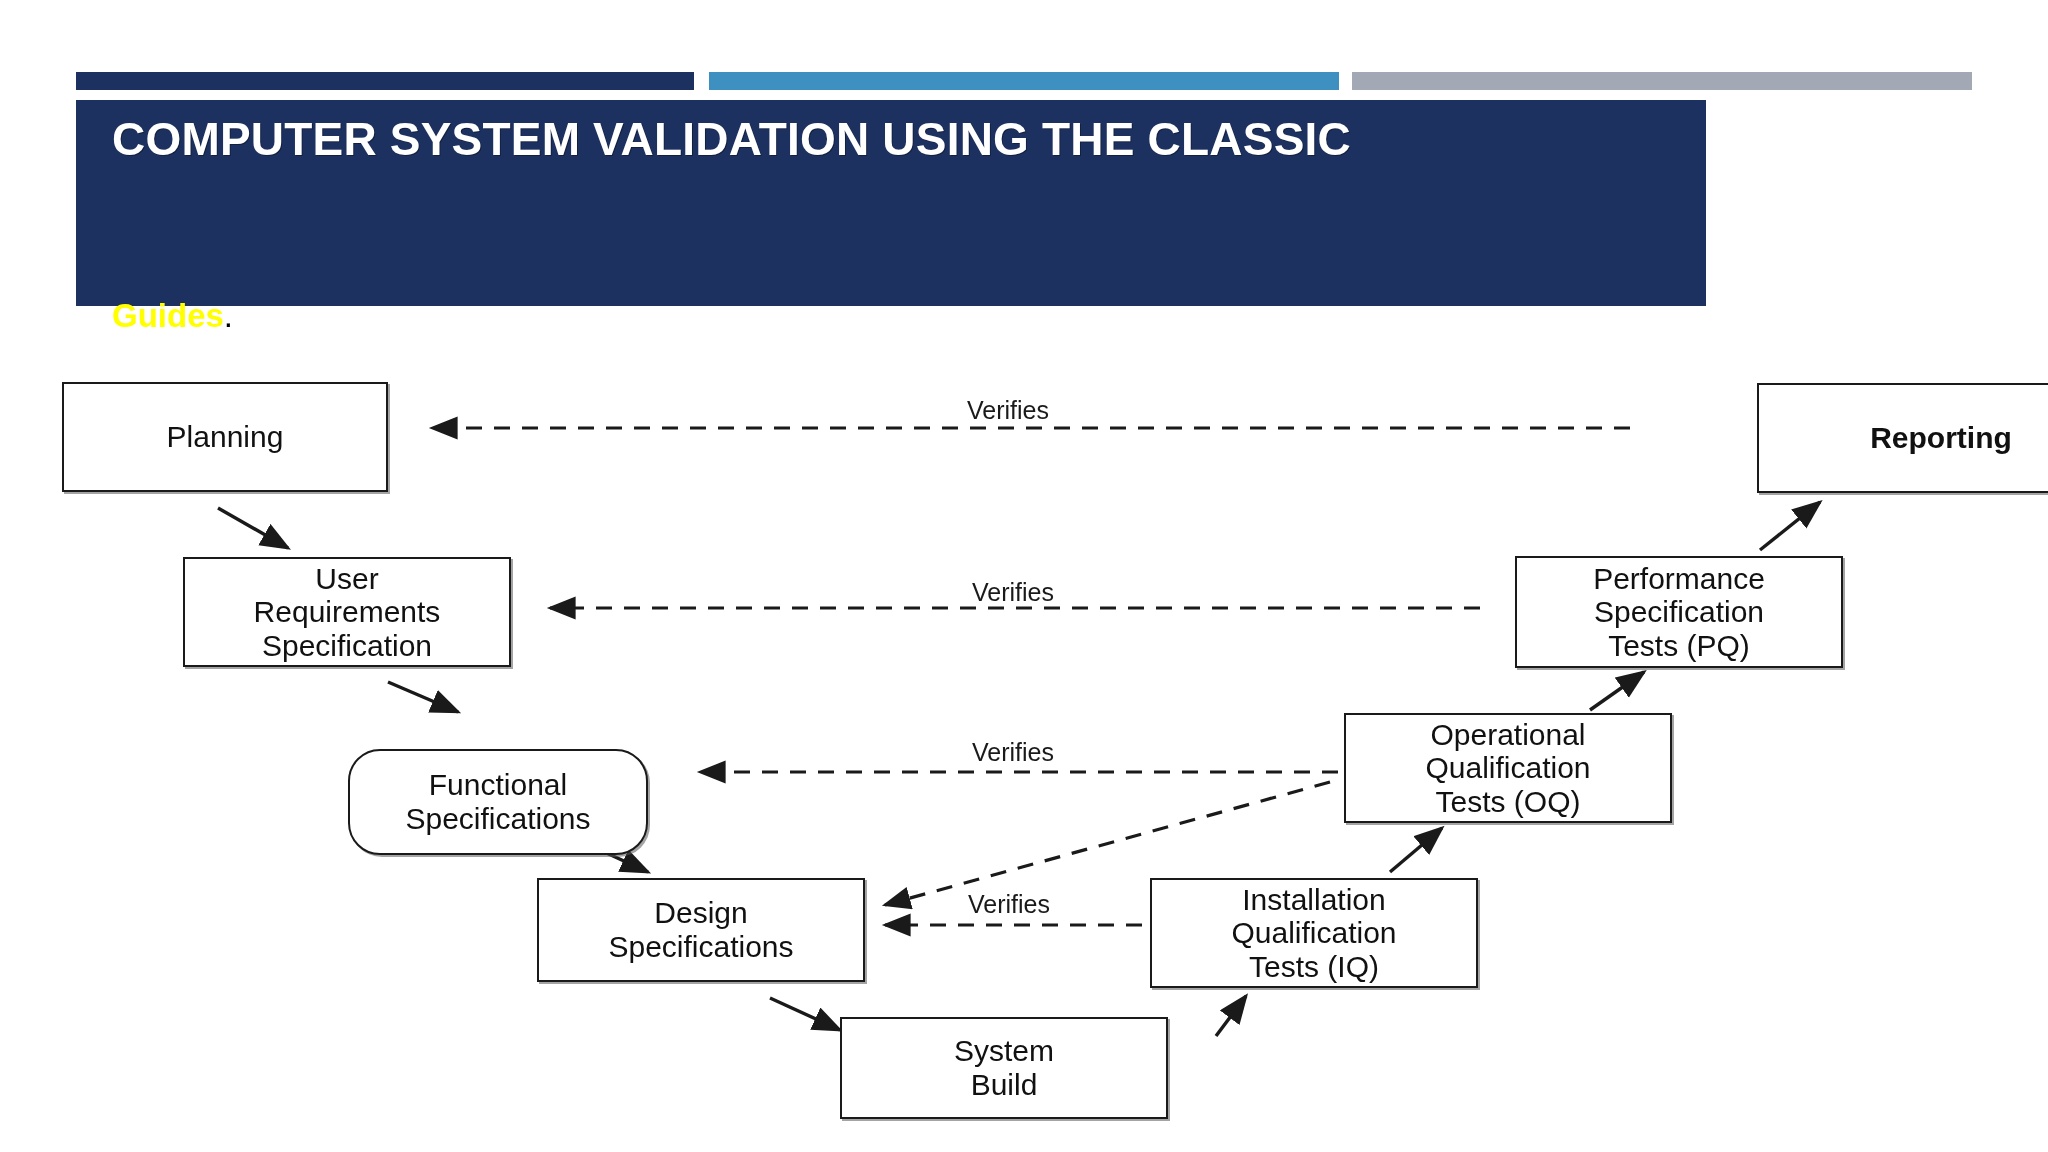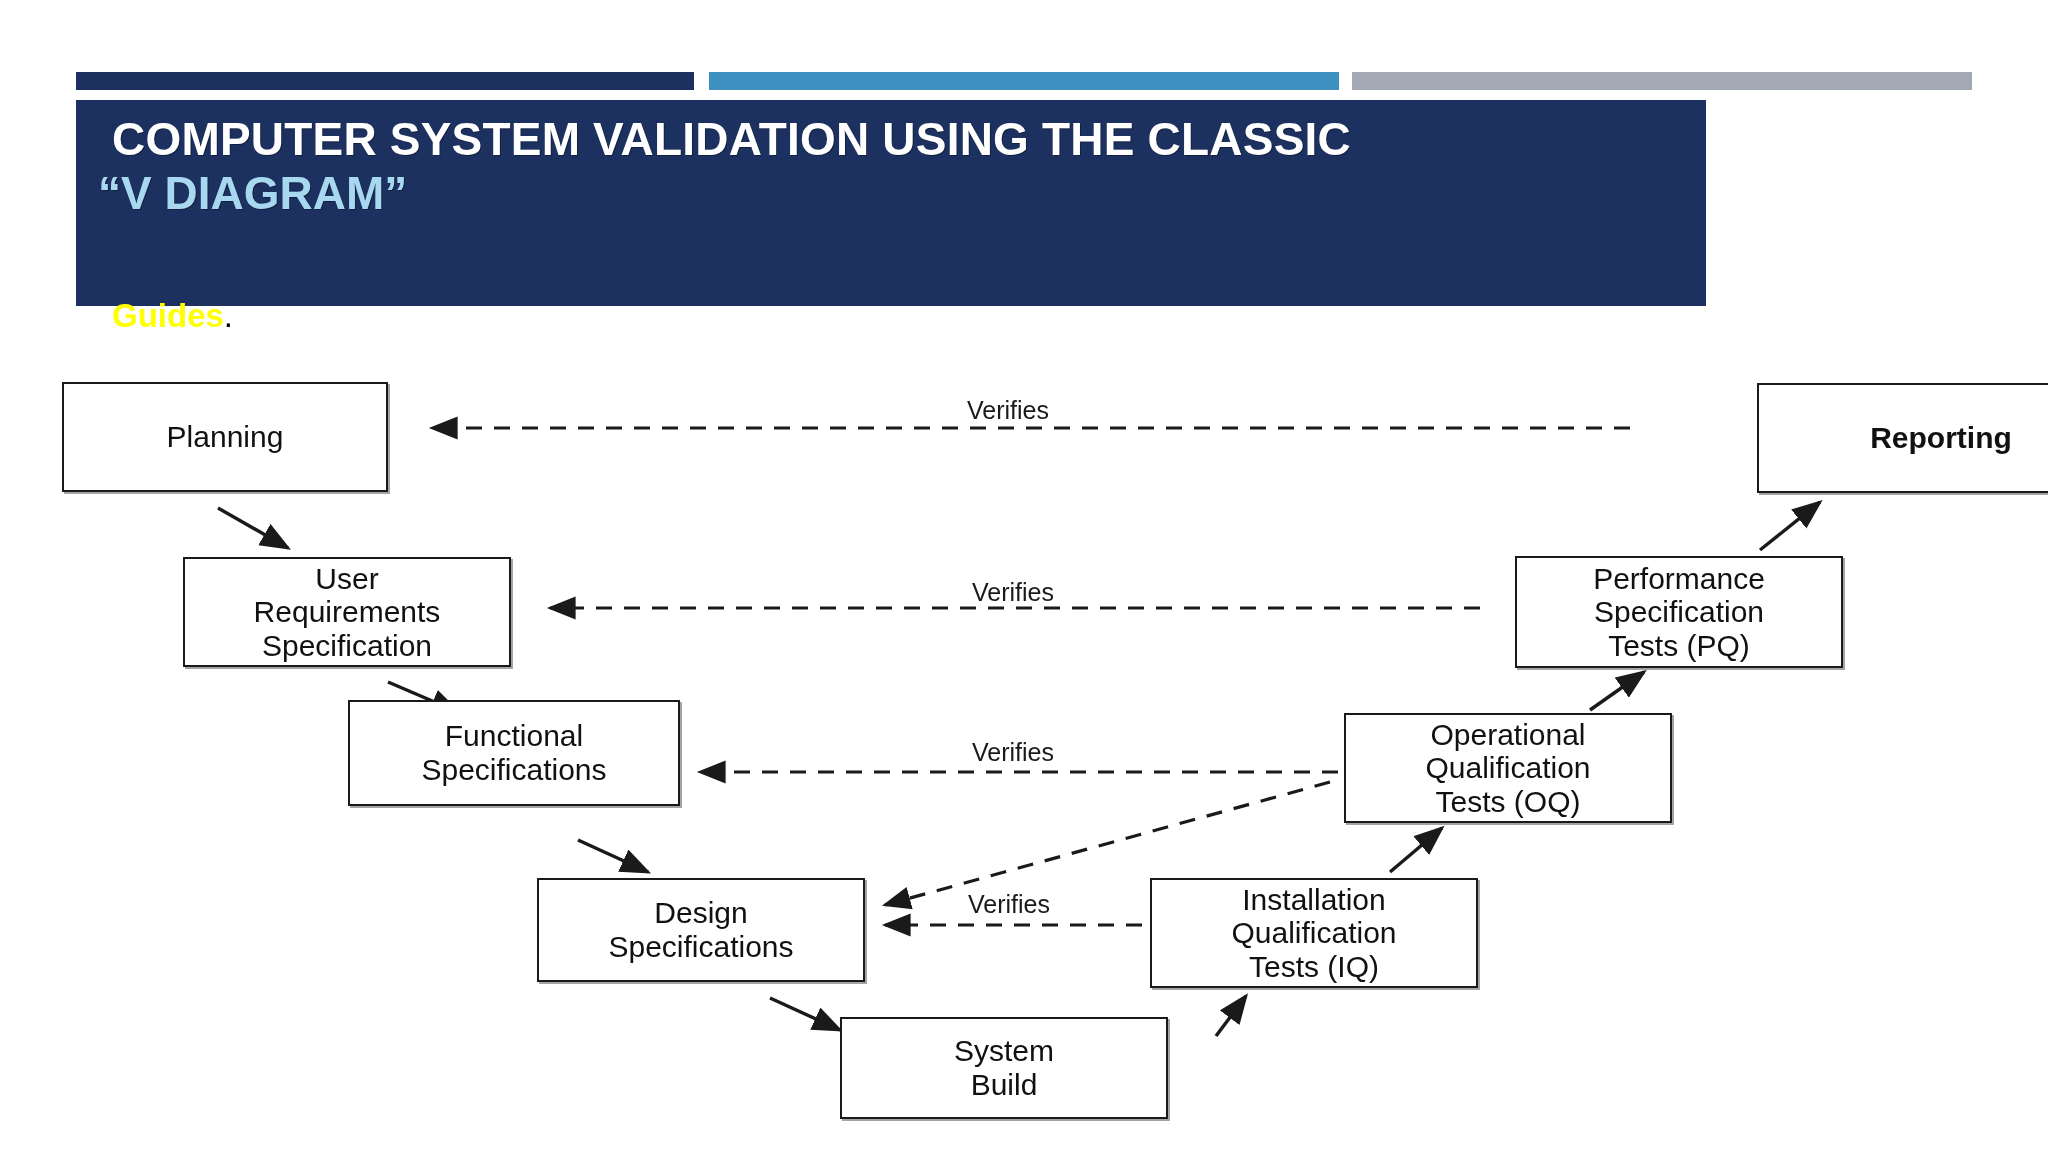--- a/index.html
+++ b/index.html
@@ -99,21 +99,21 @@
     text-align: center;
     color: #111111;
     font-size: 30px;
     line-height: 1.12;
     box-shadow: 2px 2px 0 rgba(90,90,90,0.55);
   }
   .node span { display: block; white-space: pre-line; }
 
   .n-planning  { left: 62px;   top: 382px;  width: 326px;  height: 110px; }
   .n-urs       { left: 183px;  top: 557px;  width: 328px;  height: 110px; }
-  .n-fs        { left: 348px;  top: 700px;  width: 332px;  height: 106px; }
+  .n-fs        { left: 348px;  top: 749px;  width: 300px;  height: 106px; border-radius: 32px; }
   .n-ds        { left: 537px;  top: 878px;  width: 328px;  height: 104px; }
   .n-sb        { left: 840px;  top: 1017px; width: 328px;  height: 102px; }
   .n-iq        { left: 1150px; top: 878px;  width: 328px;  height: 110px; }
   .n-oq        { left: 1344px; top: 713px;  width: 328px;  height: 110px; }
   .n-pq        { left: 1515px; top: 556px;  width: 328px;  height: 112px; }
   .n-reporting { left: 1757px; top: 383px;  width: 368px;  height: 110px; font-weight: bold; }
 
   .verifies-label {
     position: absolute;
     font-size: 25px;
@@ -136,21 +136,20 @@
 <body>
 
 <div class="accent-bars">
   <div class="bar bar-navy"></div>
   <div class="bar bar-blue"></div>
   <div class="bar bar-gray"></div>
 </div>
 
 <div class="title-banner">
   <div class="title-line1">COMPUTER SYSTEM VALIDATION USING THE CLASSIC</div>
-  <div class="title-line2">“V DIAGRAM”</div>
 </div>
 <div class="subtitle-tail"><span class="hl-yellow">Guides</span><span class="period">.</span></div>
 
 <div class="diagram">
 
   <svg class="edges" viewBox="0 0 2048 1152">
     <defs>
       <marker id="arrow" markerWidth="10" markerHeight="10" refX="8" refY="3.6" orient="auto" markerUnits="strokeWidth">
         <path d="M0,0 L9,3.6 L0,7.2 z" fill="#1a1a1a"></path>
       </marker>

